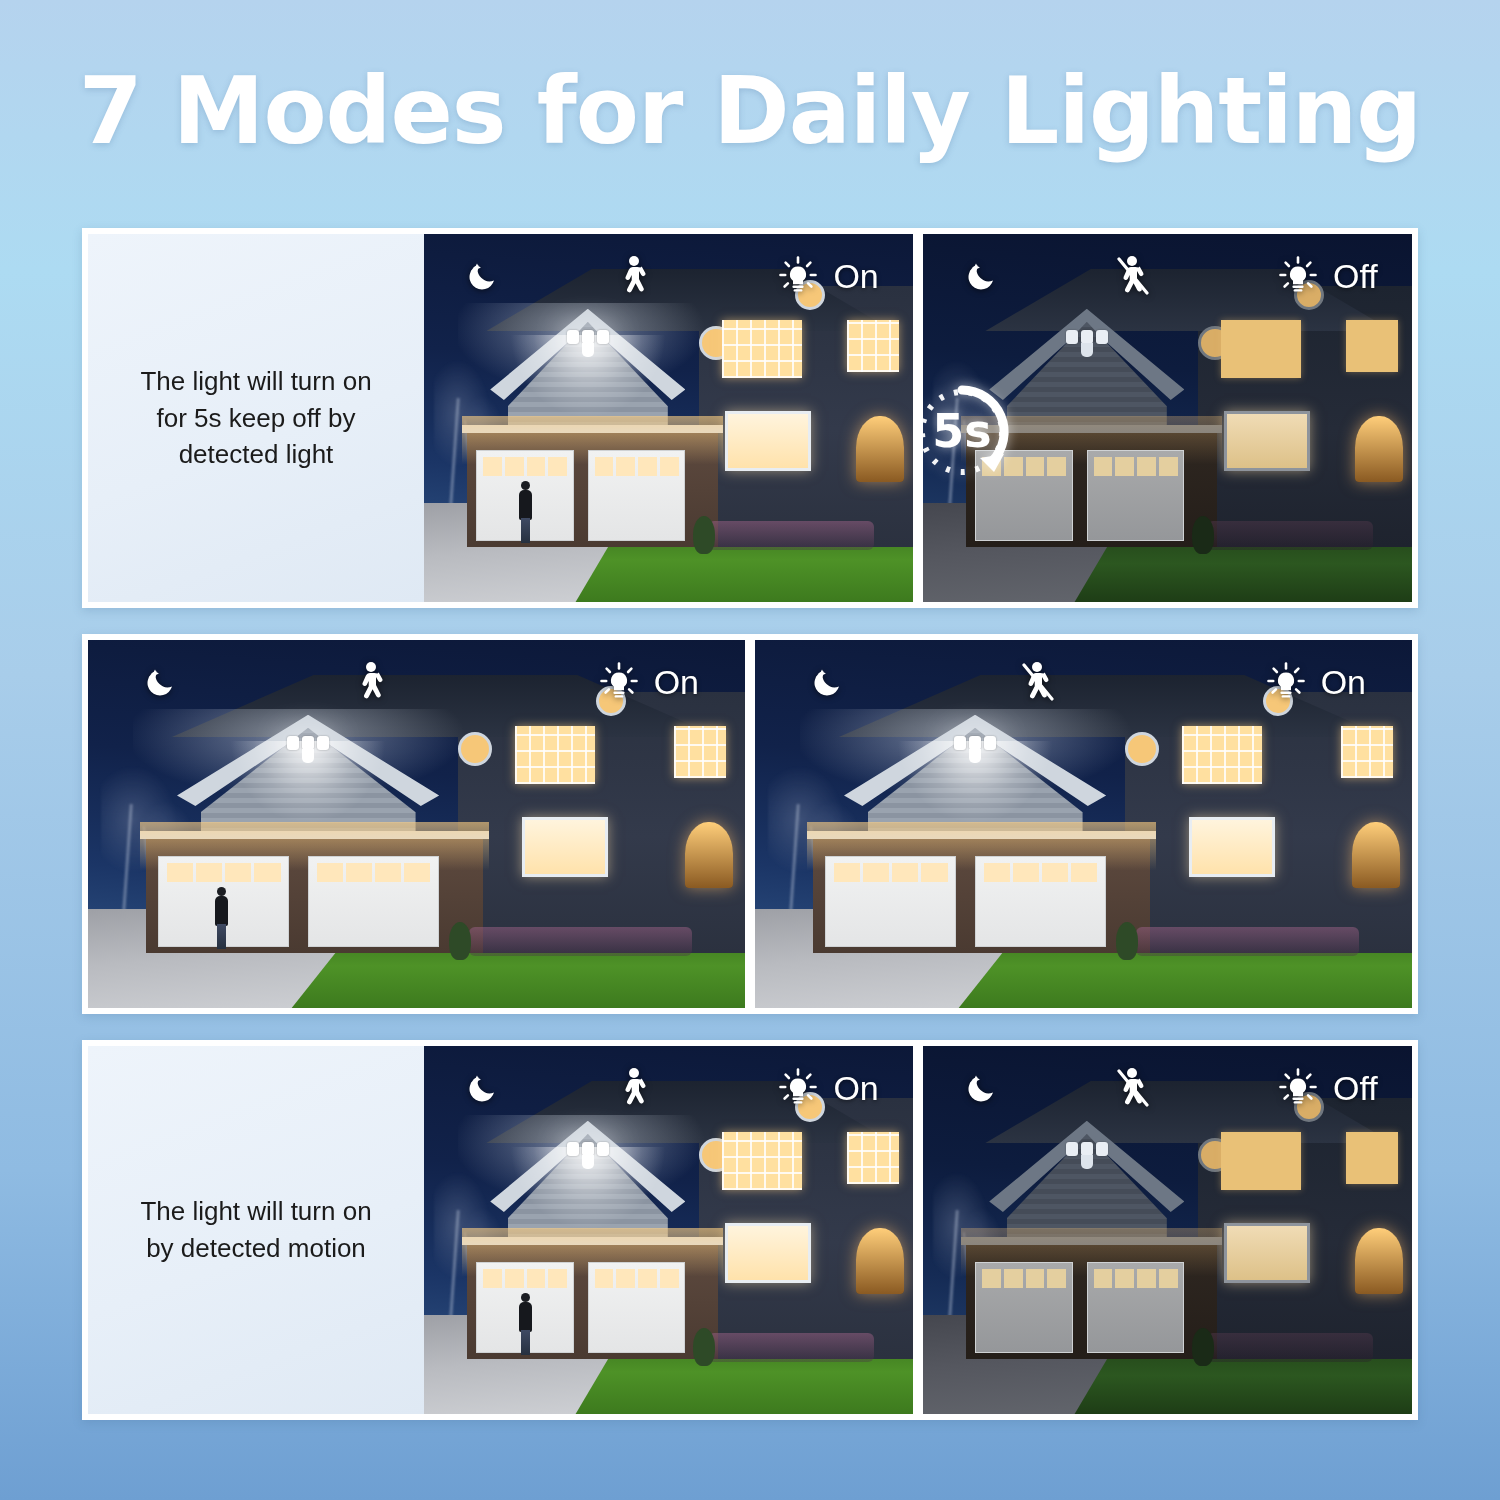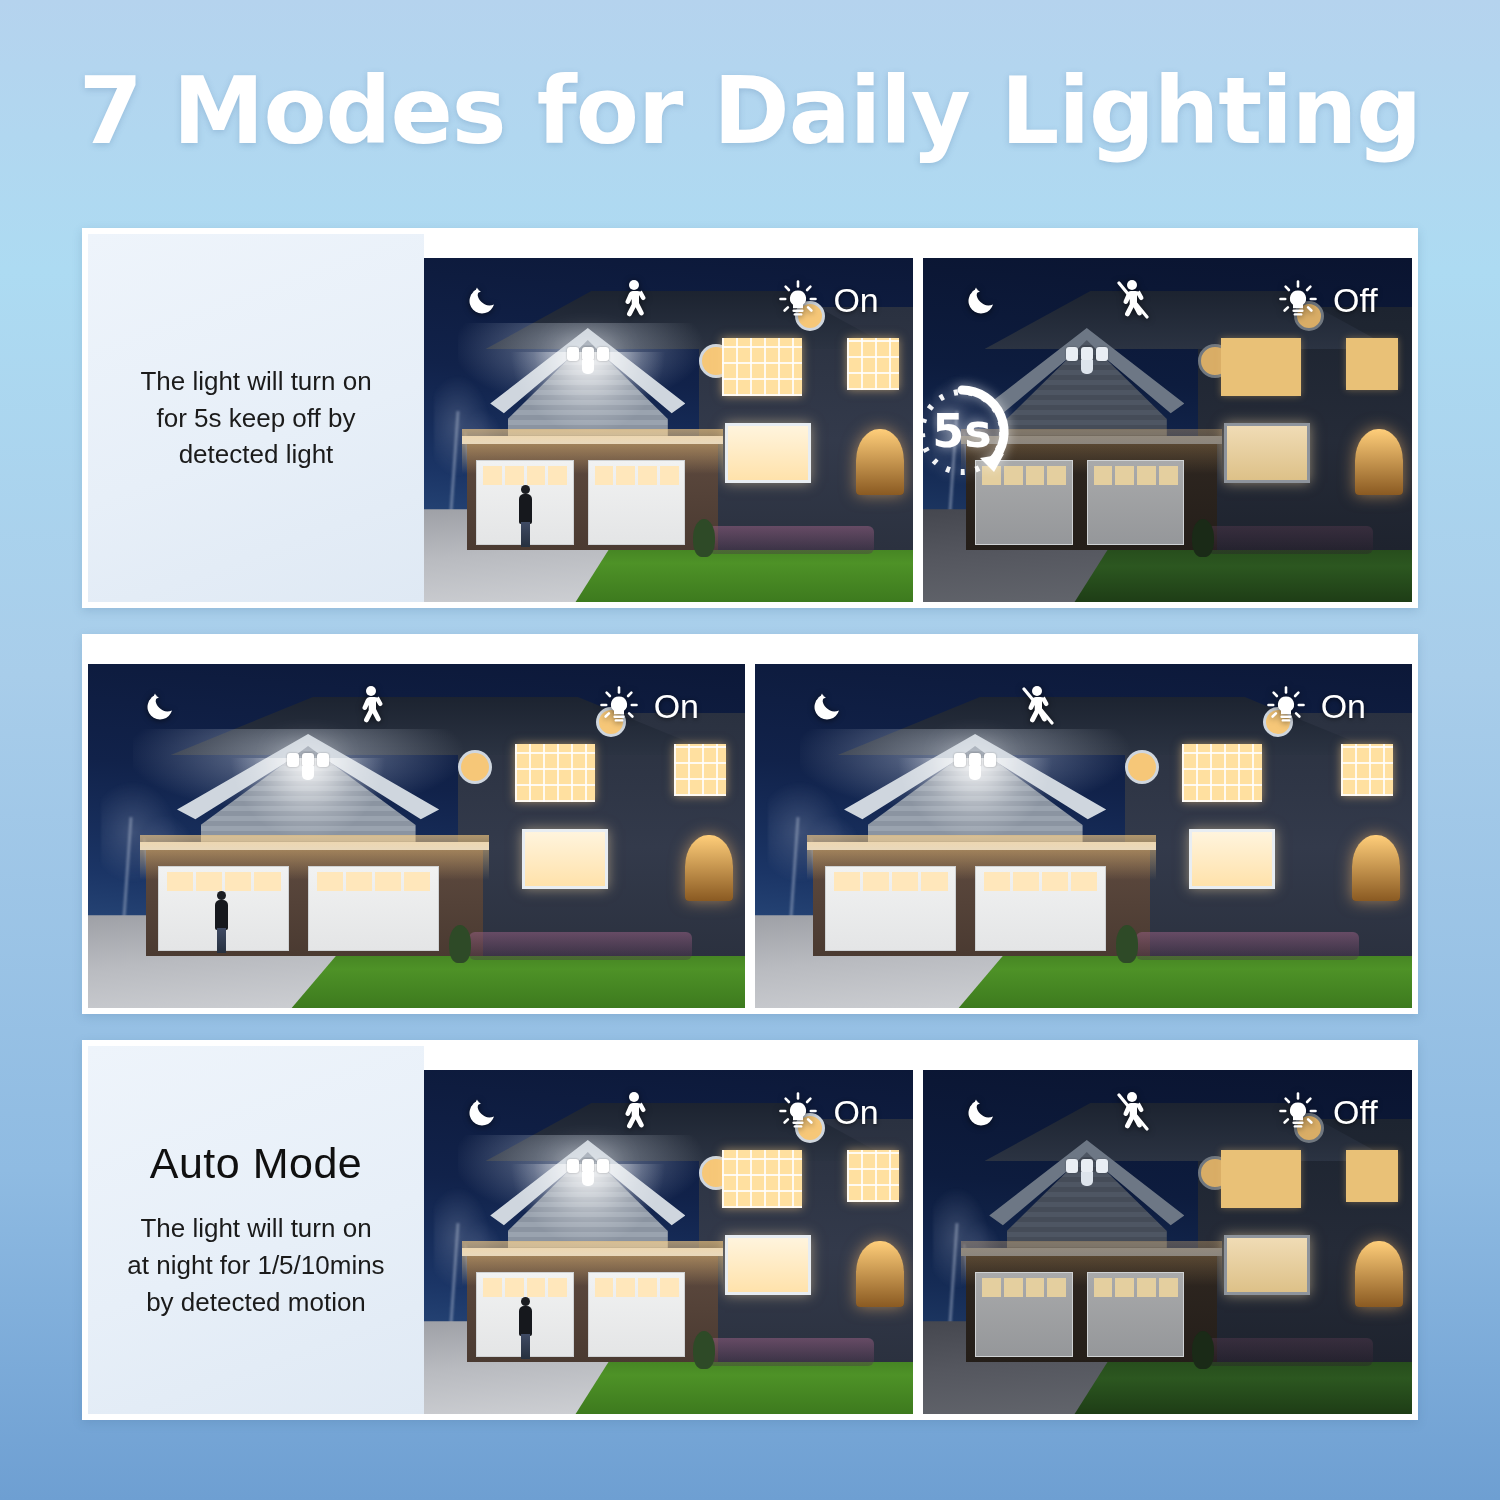--- a/index.html
+++ b/index.html
@@ -45,21 +45,21 @@
   }
   .mode-desc{
     font-size:26px;line-height:1.42;color:#1b1b1b;font-weight:400;
     max-width:290px;
   }
   .mode-desc span{display:block;}
 
   
   .scenes{flex:1;display:flex;gap:10px;}
   .scene{
-    flex:1;position:relative;overflow:hidden;background:#c2410c;margin-top:24px;
+    flex:1;position:relative;overflow:hidden;background:#c2410c;
   }
 
   
   .sky{position:absolute;inset:0;
     background:linear-gradient(185deg,#0c1838 0%,#11224a 38%,#1b3566 66%,#2d4f80 88%,#3c618f 100%);}
   .scene.dim .sky{
     background:linear-gradient(185deg,#0a1430 0%,#0d1c3e 38%,#152b55 66%,#23406c 88%,#2f4f7c 100%);}
 
   
   .tree{position:absolute;left:2%;bottom:26%;width:16%;height:42%;
@@ -554,24 +554,22 @@
           </svg>
           <span class="state">On</span>
         </div>
       </div>
     </div>
   </div>
 </div>
 
 <div class="row" id="row-3">
   <div class="label-pane">
-    <div class="mode-title">Auto Mode</div>
     <div class="mode-desc">
       <span>The light will turn on</span>
-      <span>at night for 1/5/10mins</span>
       <span>by detected motion</span>
     </div>
   </div>
   <div class="scenes">
 
     <div class="scene on">
       <div class="sky"></div>
       <div class="tree"></div>
       <div class="lawn"></div>
       <div class="drive"></div>

